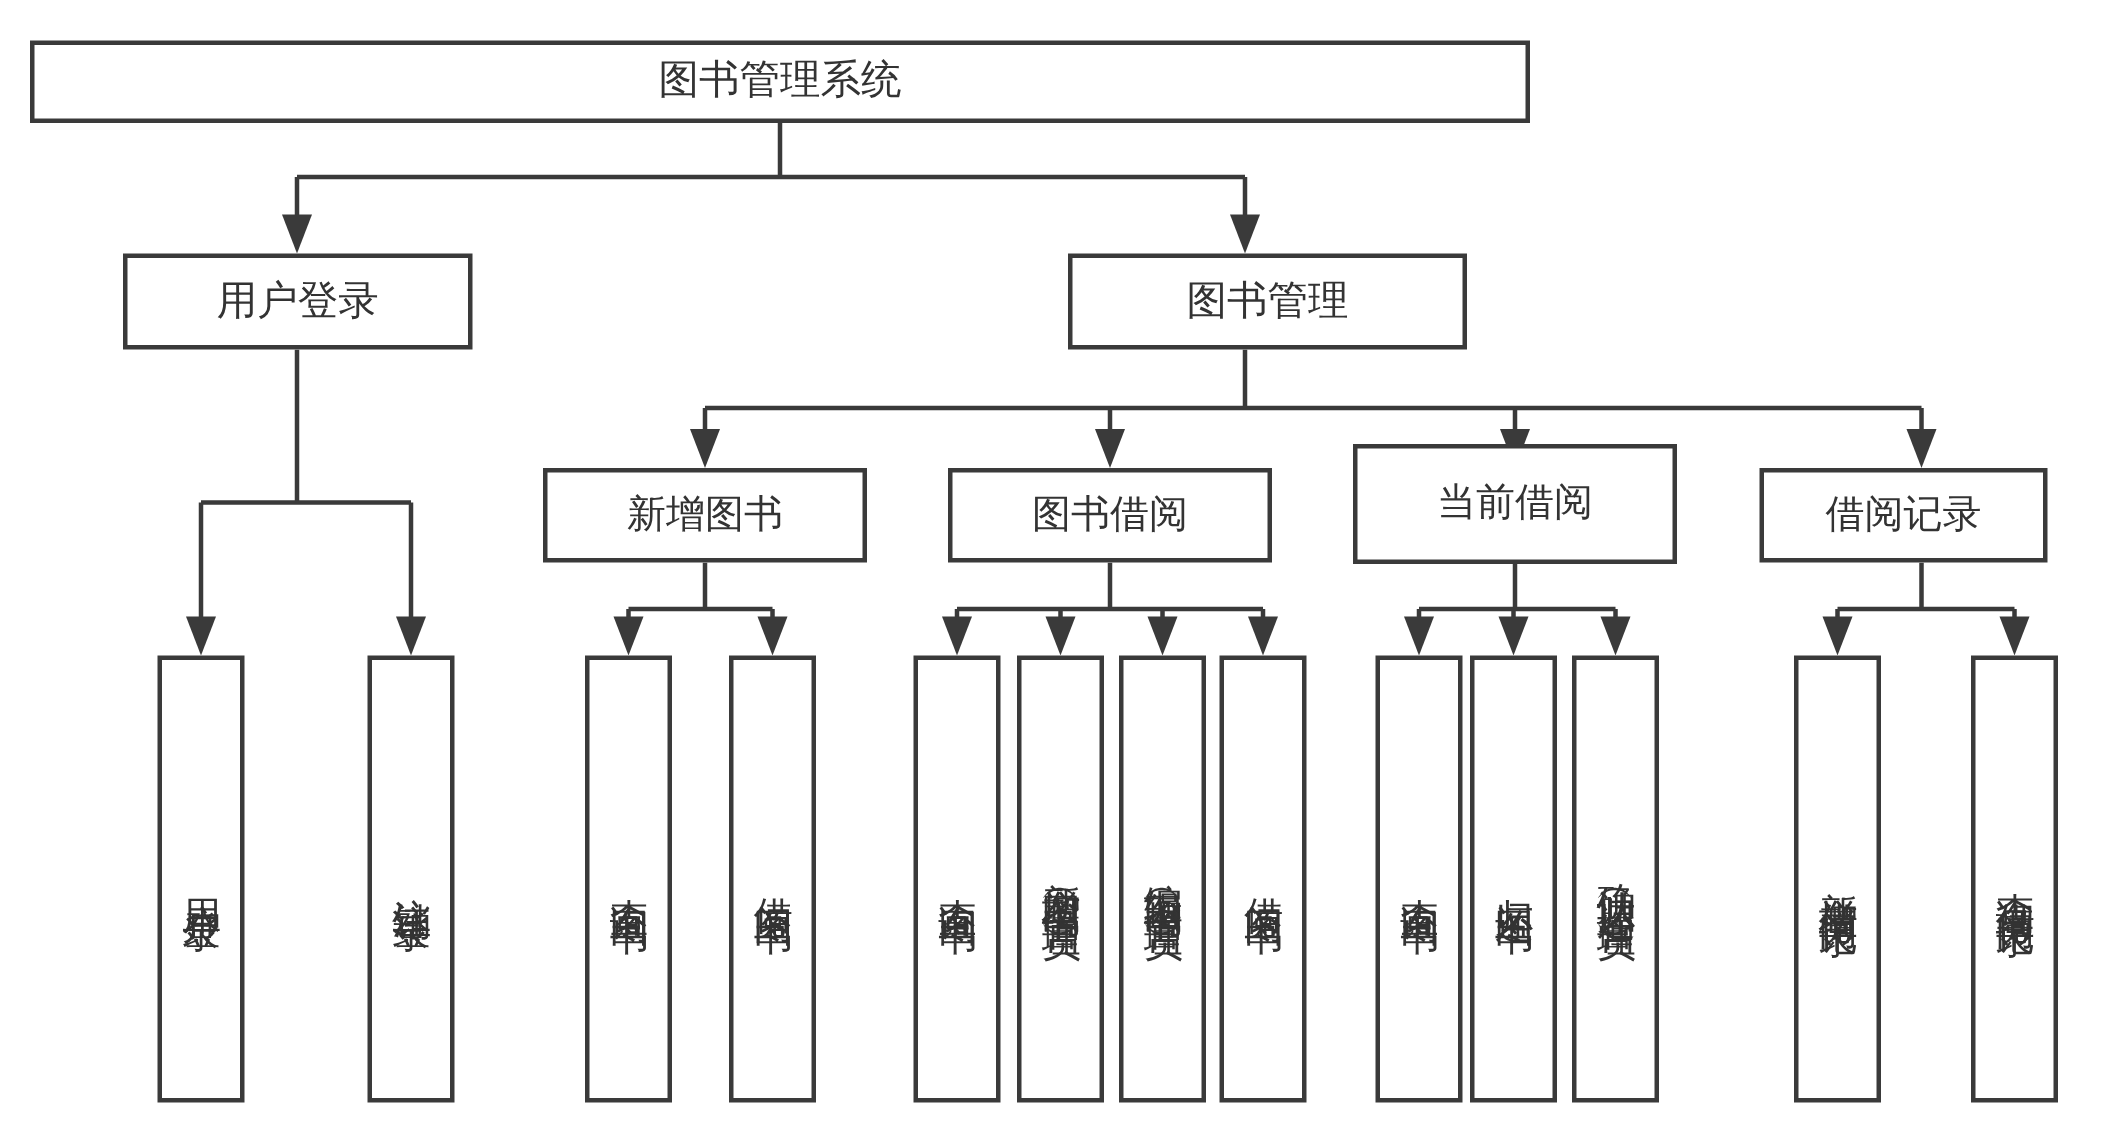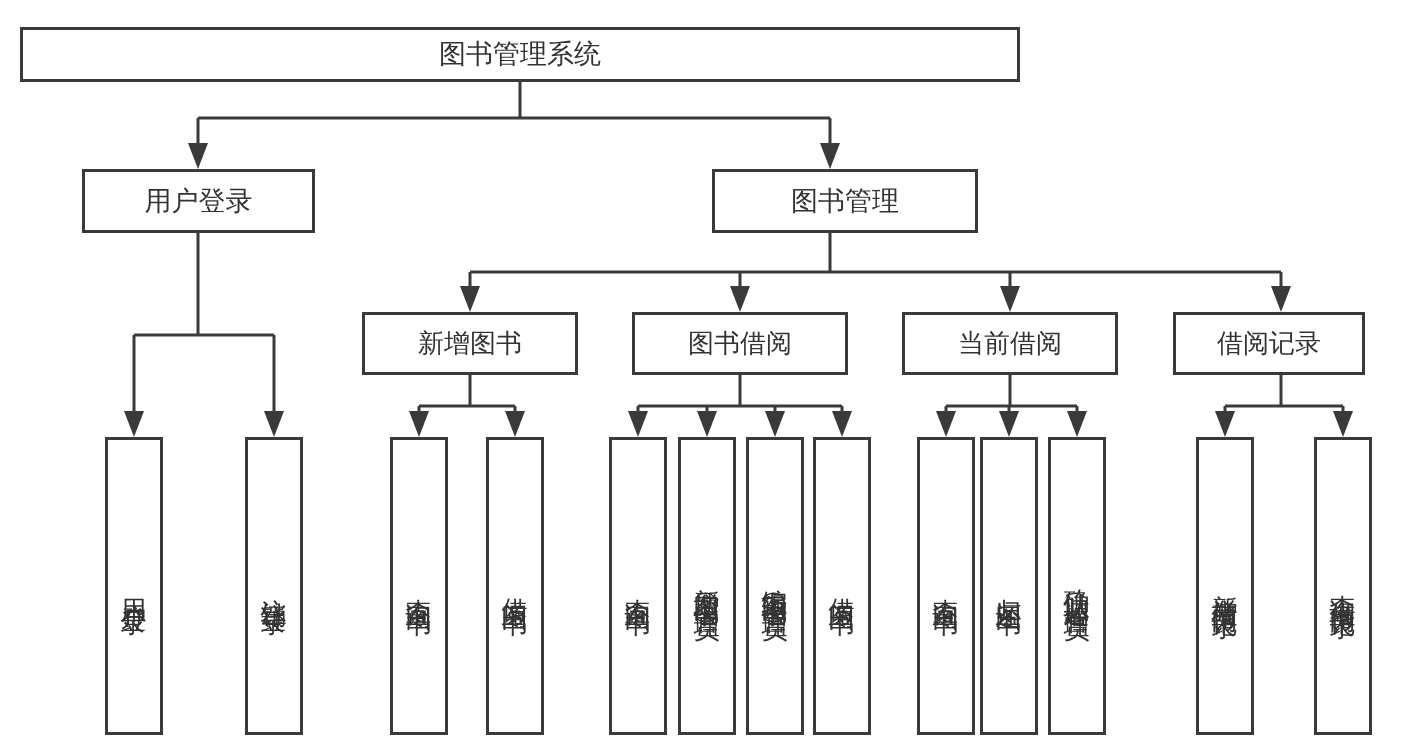--- a/index.html
+++ b/index.html
@@ -118,21 +118,21 @@
     </g>
   </svg>
 
   <div class="box root-box" style="left:20px;top:27px;width:1000px;height:55px">图书管理系统</div>
 
   <div class="box l2-box" style="left:82px;top:169px;width:233px;height:64px">用户登录</div>
   <div class="box l2-box" style="left:712px;top:169px;width:266px;height:64px">图书管理</div>
 
   <div class="box l3-box" style="left:362px;top:312px;width:216px;height:63px">新增图书</div>
   <div class="box l3-box" style="left:632px;top:312px;width:216px;height:63px">图书借阅</div>
-  <div class="box l3-box" style="left:902px;top:312px;width:216px;height:63px">当前借阅</div>
+  <div class="box l3-box" style="left:902px;top:296px;width:216px;height:80px">当前借阅</div>
   <div class="box l3-box" style="left:1173px;top:312px;width:192px;height:63px">借阅记录</div>
 
   <div class="box leaf" style="left:105px;top:437px;width:58px;height:298px">用户登录</div>
   <div class="box leaf" style="left:245px;top:437px;width:58px;height:298px">注销登录</div>
 
   <div class="box leaf" style="left:390px;top:437px;width:58px;height:298px">查询图书</div>
   <div class="box leaf" style="left:486px;top:437px;width:58px;height:298px">借阅图书</div>
 
   <div class="box leaf" style="left:609px;top:437px;width:58px;height:298px">查询图书</div>
   <div class="box leaf" style="left:678px;top:437px;width:58px;height:298px">新增图书（管理员）</div>

